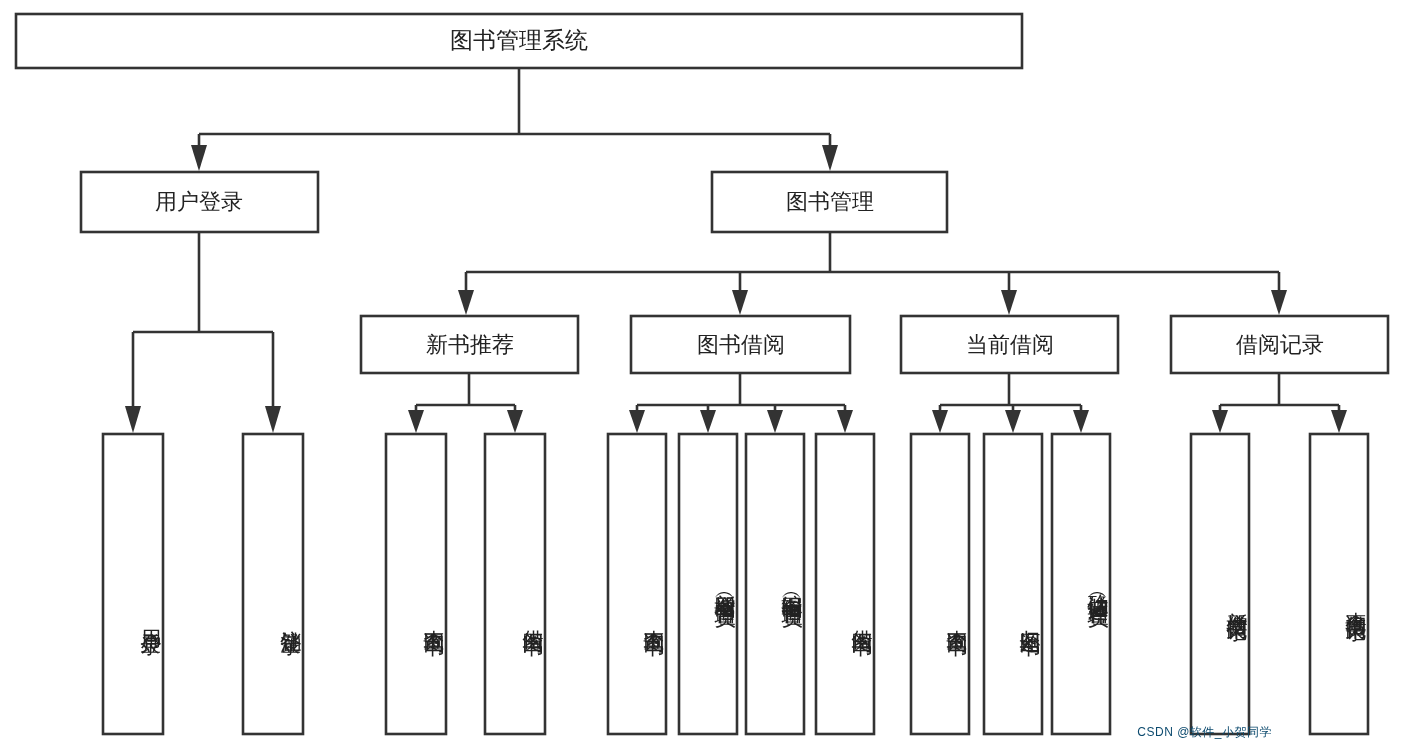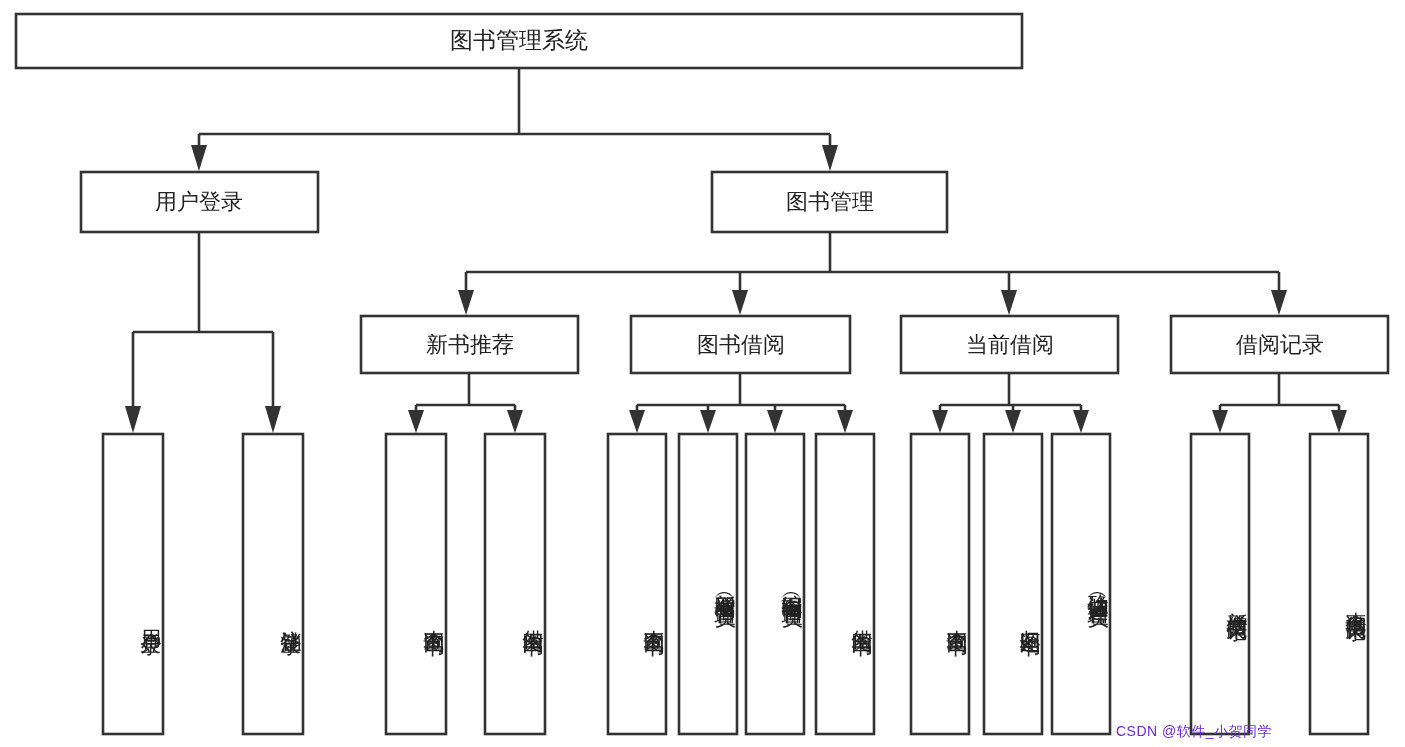--- a/index.html
+++ b/index.html
@@ -69,22 +69,22 @@
     align-items: flex-start;
     justify-content: center;
     white-space: nowrap;
     pointer-events: none;
   }
   .watermark {
     position: absolute;
     right: 8px;
     bottom: 6px;
     font-family: "Liberation Sans", "DejaVu Sans", sans-serif;
-    font-size: 14px;
-    color: #6d28d9;
+    font-size: 12px;
+    color: #0c4a6e;
     white-space: nowrap;
     letter-spacing: 0.5px;
   }
 </style>
 </head>
 <body>
 
 <div id="diagram-root">
 
   <svg id="tree-svg" viewBox="0 0 1405 747">

